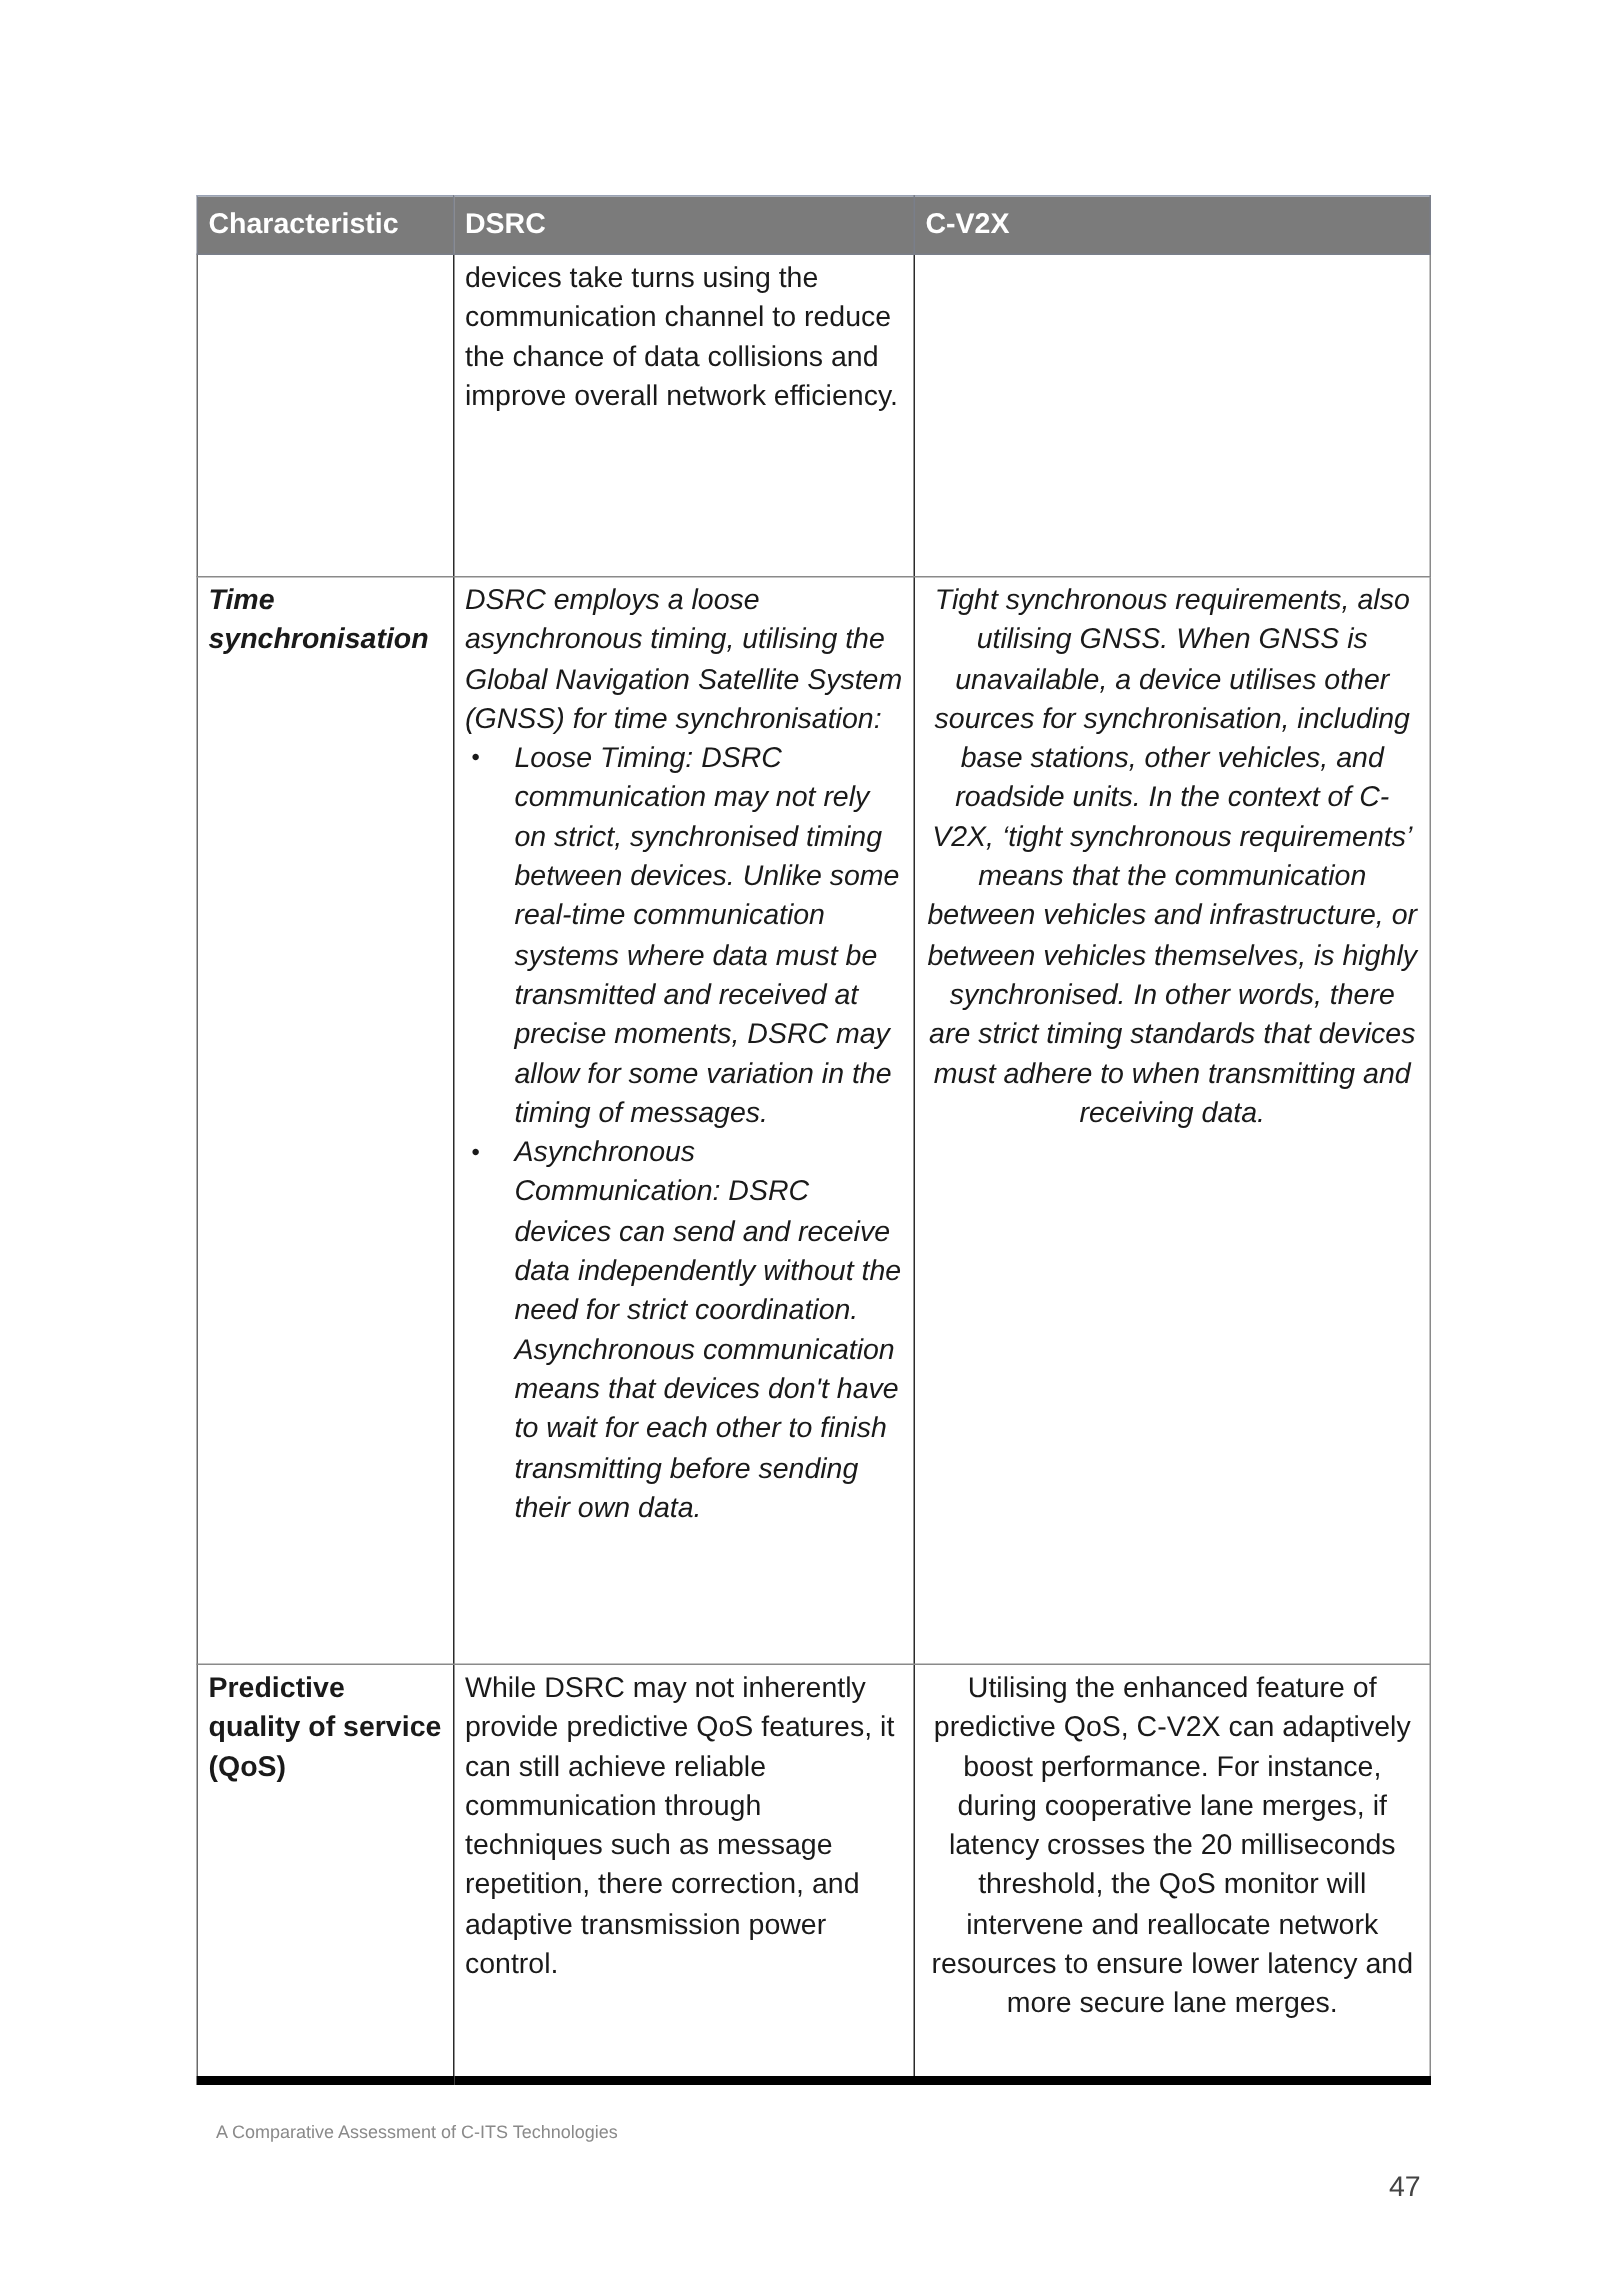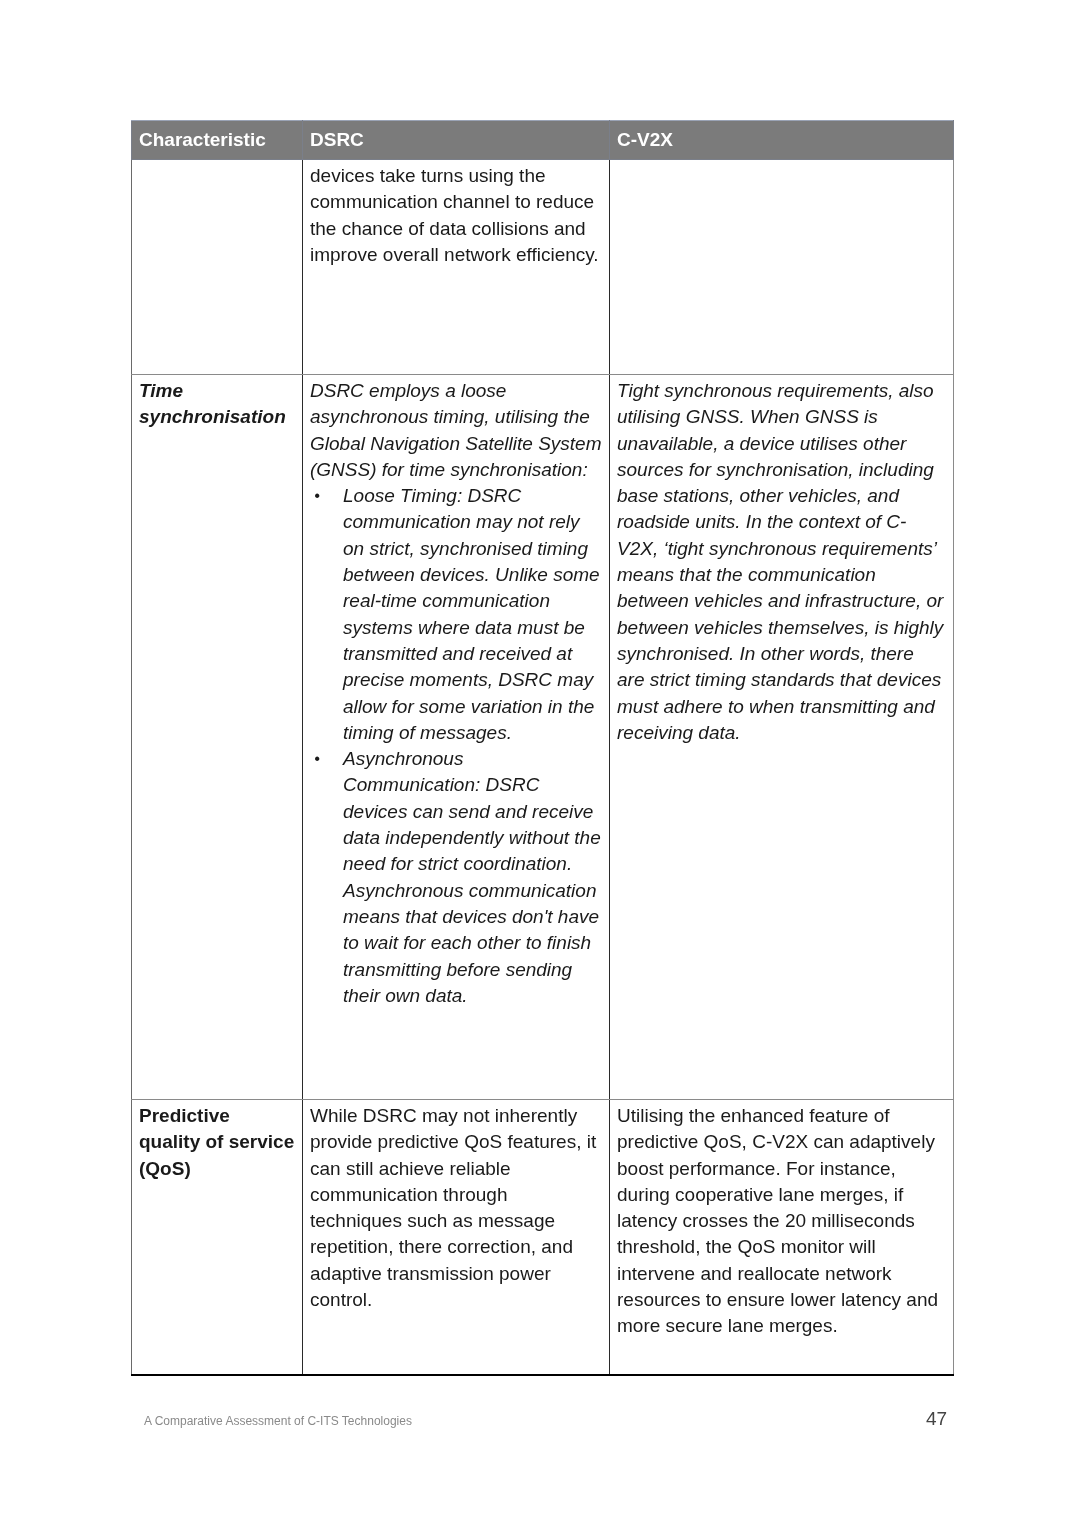--- a/index.html
+++ b/index.html
@@ -11,21 +11,21 @@
       width: 1080px;
       height: 1527px;
       position: relative;
       overflow: hidden;
       font-family: "Liberation Sans", sans-serif;
       color: #1a1a1a;
     }
     .page-table {
       position: absolute;
       left: 131px;
-      top: 120px;
+      top: 130px;
       width: 822px;
       border-collapse: collapse;
       table-layout: fixed;
       font-size: 19px;
       line-height: 26.3px;
     }
     .page-table col.c1 { width: 171px; }
     .page-table col.c2 { width: 307px; }
     .page-table col.c3 { width: 344px; }
     .page-table th {
@@ -42,25 +42,25 @@
     }
     .page-table td {
       vertical-align: top;
       padding: 3px 7px 0 7px;
       border-left: 1px solid #2a2a2a;
       border-right: 1px solid #2a2a2a;
       border-top: 1px solid #8a8a8a;
       border-bottom: 1px solid #8a8a8a;
     }
     .page-table td.first { border-left: 1px solid #6a6a6a; }
-    .page-table td.last { border-right: 1px solid #8a8a8a; }
+    .page-table td.last { border-right: 1px solid #8a8a8a; text-align: center; }
     .page-table tr.r1 td { height: 211px; }
     .page-table tr.r2 td { height: 721px; font-style: italic; }
     .page-table tr.r3 td { height: 271px; }
-    .page-table tr.r3 td { border-bottom: 2px solid #000000; }
+    .page-table tr.r3 td { border-bottom: 6px solid #000000; }
     .char-label {
       font-weight: bold;
     }
     .cell-text p {
       margin: 0;
     }
     .bullets {
       list-style: none;
       margin: 0;
       padding: 0;
@@ -80,21 +80,21 @@
     .footer-title {
       position: absolute;
       left: 144px;
       top: 1414px;
       font-size: 12px;
       color: #8a8a8a;
     }
     .page-number {
       position: absolute;
       left: 926px;
-      top: 1408px;
+      top: 1448px;
       font-size: 19px;
       color: #444444;
     }
   </style>
 </head>
 <body>
 
 <table class="page-table">
   <colgroup>
     <col class="c1">

